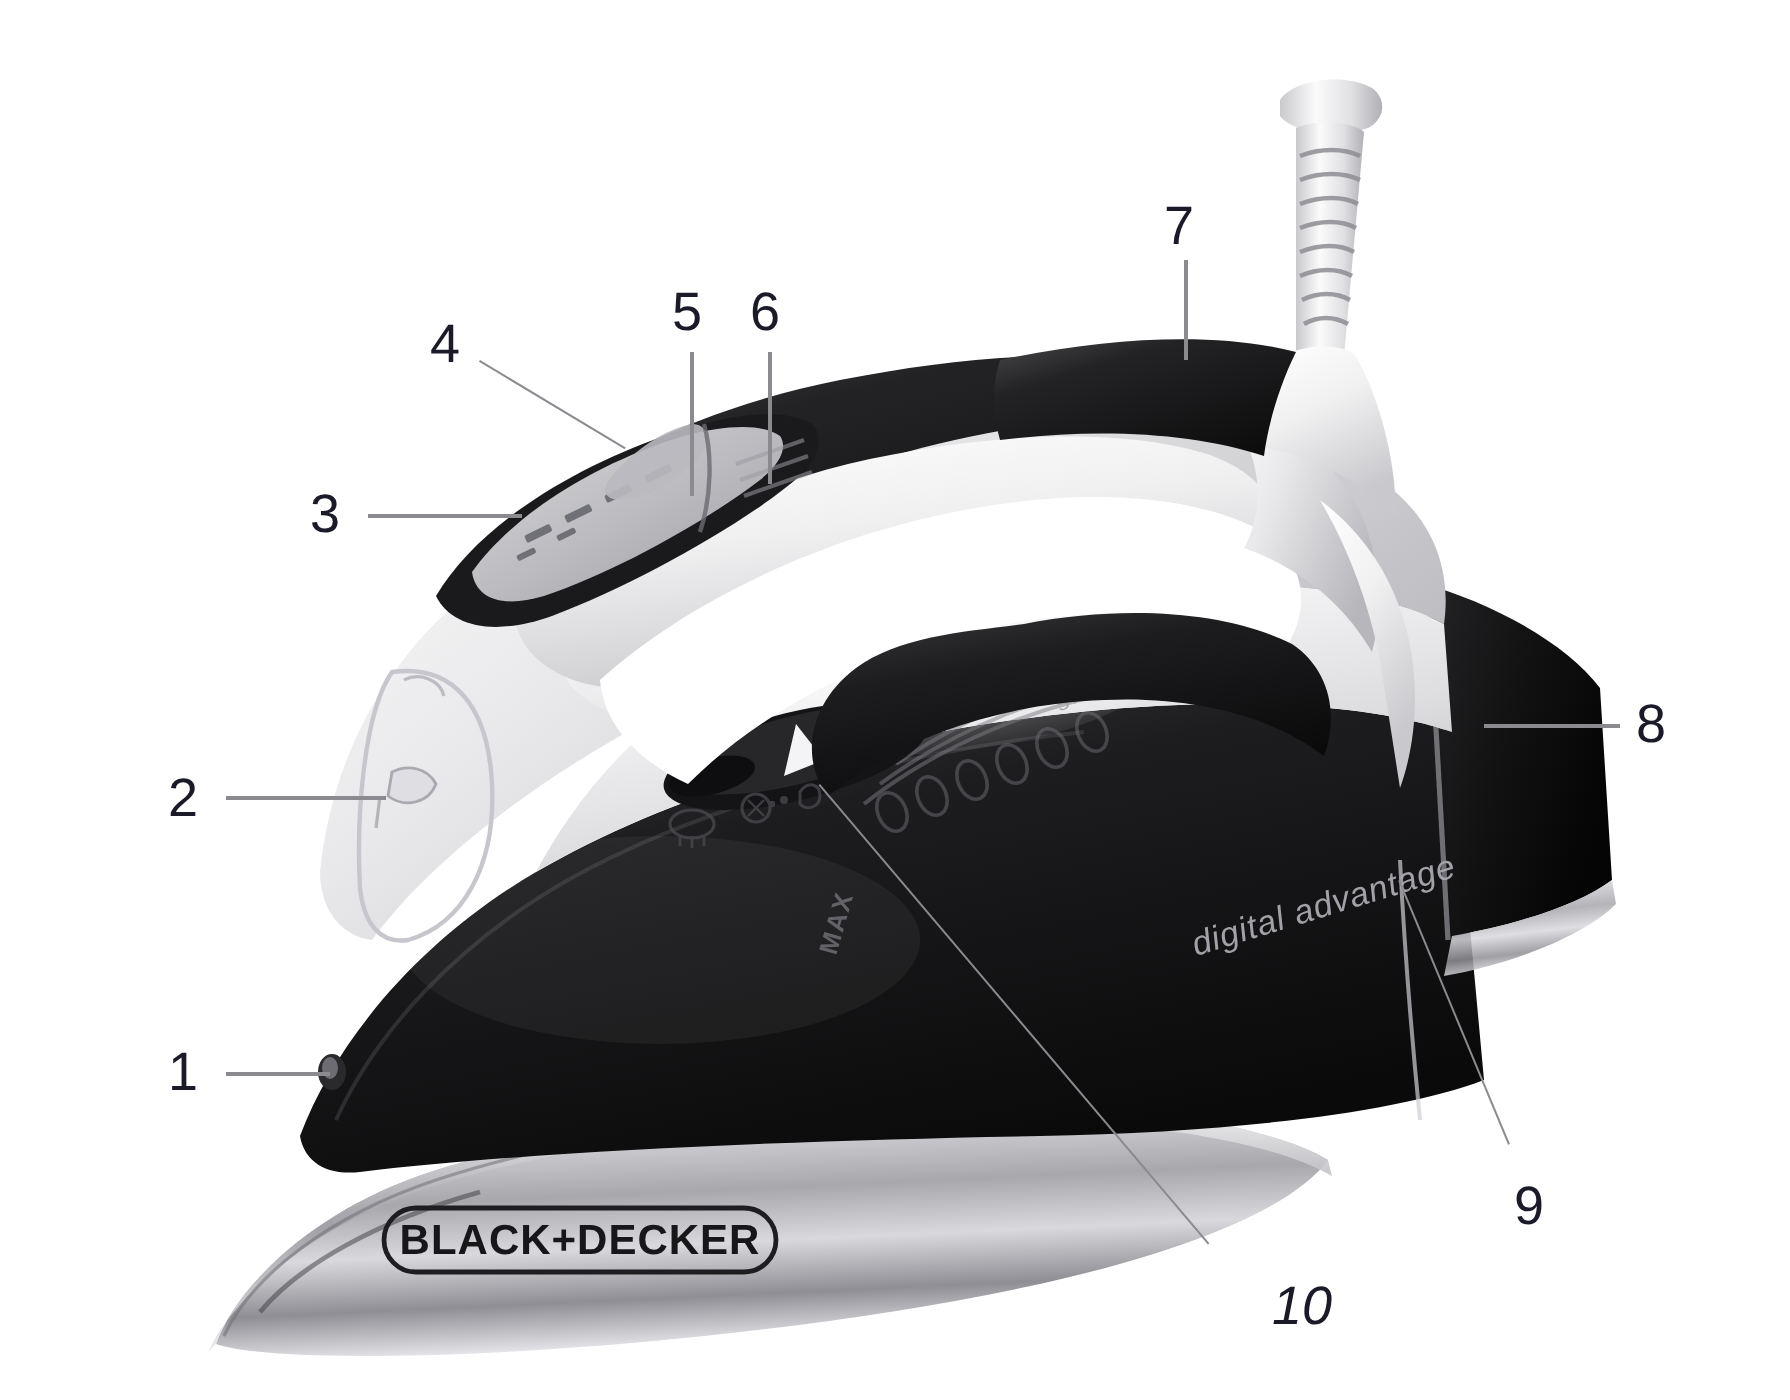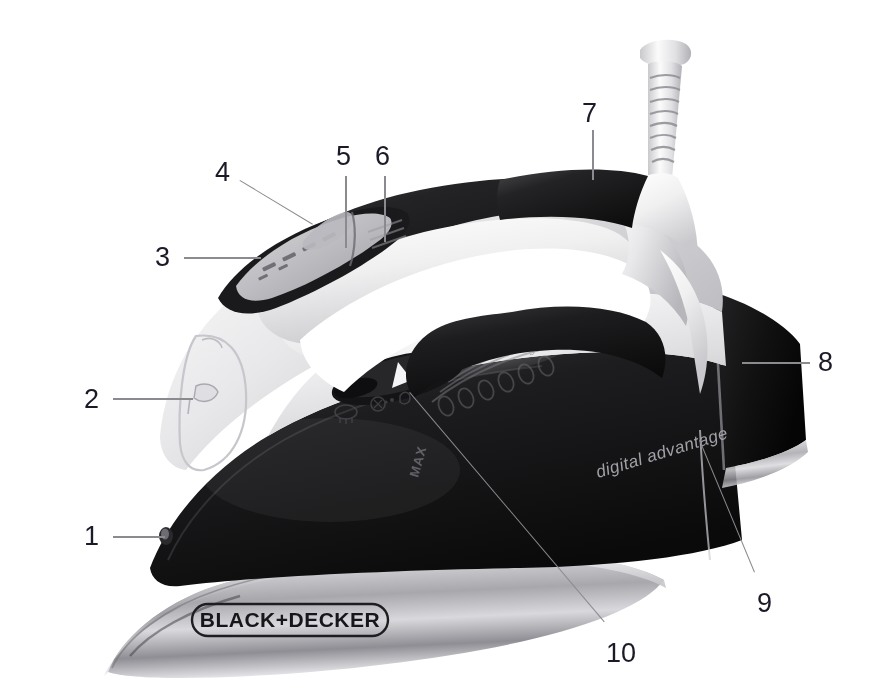--- a/index.html
+++ b/index.html
@@ -306,15 +306,15 @@
 
   <div class="callout-num" style="left:84px; top:523px;">1</div>
   <div class="callout-num" style="left:84px; top:386px;">2</div>
   <div class="callout-num" style="left:155px; top:244px;">3</div>
   <div class="callout-num" style="left:215px; top:159px;">4</div>
   <div class="callout-num" style="left:336px; top:143px;">5</div>
   <div class="callout-num" style="left:375px; top:143px;">6</div>
   <div class="callout-num" style="left:582px; top:100px;">7</div>
   <div class="callout-num" style="left:818px; top:349px;">8</div>
   <div class="callout-num" style="left:757px; top:590px;">9</div>
-  <div class="callout-num" style="left:606px; top:640px;">10</div>
+  <div class="callout-num" style="left:636px; top:640px;font-style:italic;">10</div>
 
 </div>
 
 </body></html>

